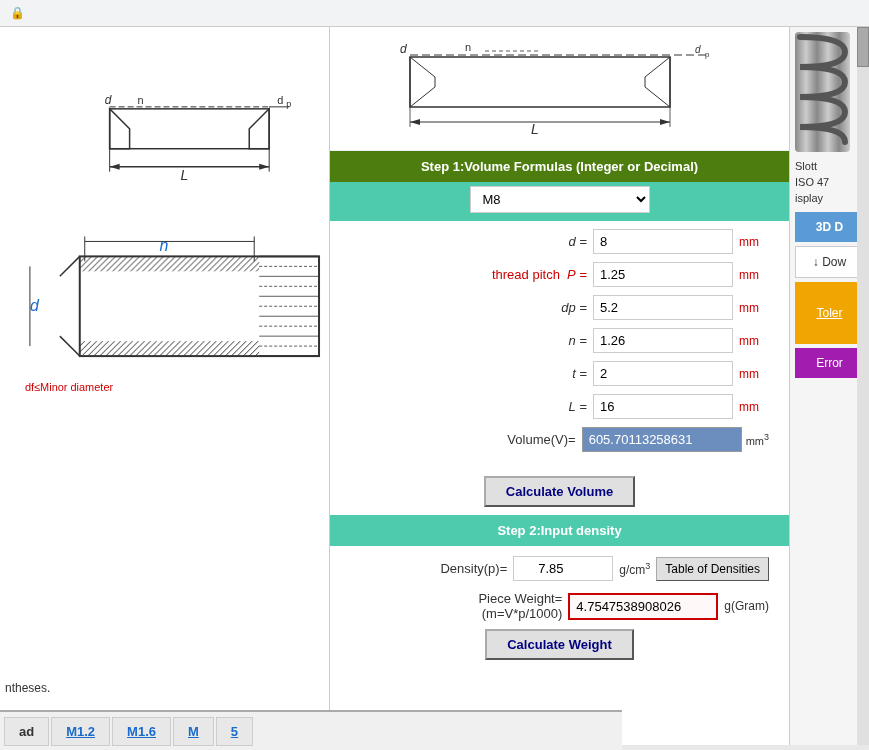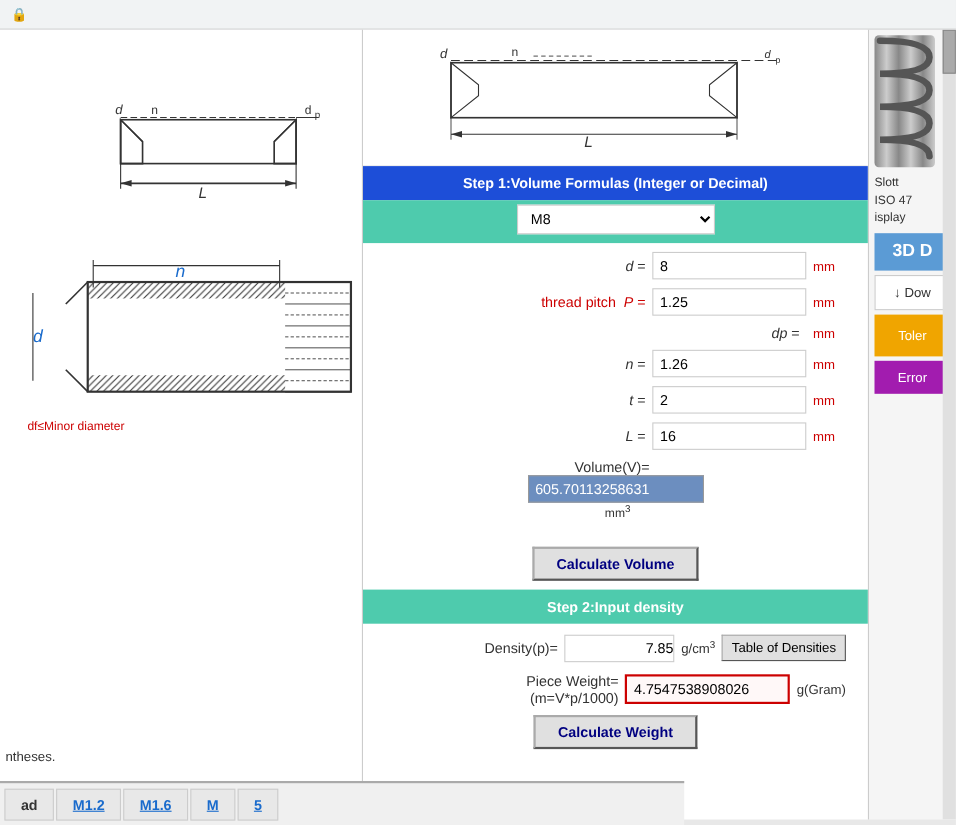--- a/index.html
+++ b/index.html
@@ -67,21 +67,21 @@
     
     .diagram-area {
       padding: 10px;
       text-align: center;
       border-bottom: 1px solid #eee;
       background: #fff;
     }
 
     
     .step-header {
-      background: #1d4ed8;
+      background: #4d7c0f;
       color: #fff;
       text-align: center;
       padding: 8px;
       font-size: 13px;
       font-weight: bold;
     }
 
     
     .dropdown-row {
       background: #4ecbad;
@@ -171,24 +171,23 @@
     
     .density-row {
       display: flex;
       align-items: center;
       margin: 10px 20px;
       justify-content: flex-end;
     }
 
     .density-input {
       width: 100px;
-      padding: 4px 0;
+      padding: 4px 24px;
       border: 1px solid #ccc;
       font-size: 13px;
-      text-align: right;
     }
 
     .density-unit {
       margin: 0 6px;
       font-size: 12px;
       color: #333;
     }
 
     .table-btn {
       padding: 4px 8px;
@@ -258,21 +257,21 @@
       width: 12px;
       height: 40px;
       background: #aaa;
       border: 1px solid #888;
     }
 
     .right-3d-btn {
       background: #5b9bd5;
       color: #fff;
       padding: 8px 6px;
-      font-size: 16px;
+      font-size: 12px;
       font-weight: bold;
       margin-bottom: 4px;
       cursor: pointer;
       border: none;
       width: 100%;
     }
 
     .right-down-btn {
       background: #fff;
       color: #333;
@@ -280,26 +279,27 @@
       font-size: 12px;
       margin-bottom: 4px;
       cursor: pointer;
       border: 1px solid #ccc;
       width: 100%;
     }
 
     .right-tol-btn {
       background: #f0a500;
       color: #fff;
-      padding: 12px 6px;
+      padding: 24px 6px;
       font-size: 12px;
       margin-bottom: 4px;
       cursor: pointer;
       border: none;
       width: 100%;
+      text-decoration: underline;
     }
 
     .right-err-btn {
       background: #a21caf;
       color: #fff;
       padding: 8px 6px;
       font-size: 12px;
       margin-bottom: 4px;
       cursor: pointer;
       border: none;
@@ -344,21 +344,21 @@
       left: 5px;
       font-size: 12px;
       color: #333;
     }
 
     
     .volume-row {
       display: flex;
       align-items: center;
       margin-bottom: 8px;
-      flex-direction: column;
+      justify-content: flex-end;
     }
 
     .vol-label {
       text-align: right;
       margin-right: 6px;
       color: #333;
       font-size: 13px;
     }
 
     .vol-unit {
@@ -515,20 +515,21 @@
           thread pitch &nbsp;<span class="math-var">P</span> =
         </span>
         <input class="form-input" type="text" value="1.25" style="">
         <span class="form-unit">mm</span>
       </div>
 
       <div class="form-row">
         <span class="form-label">
           <span class="math-var">dp</span> =
         </span>
+        <input class="form-input" type="text" value="5.2" style="">
         <span class="form-unit">mm</span>
       </div>
 
       <div class="form-row">
         <span class="form-label">
           <span class="math-var">n</span> =
         </span>
         <input class="form-input" type="text" value="1.26" style="">
         <span class="form-unit">mm</span>
       </div>

